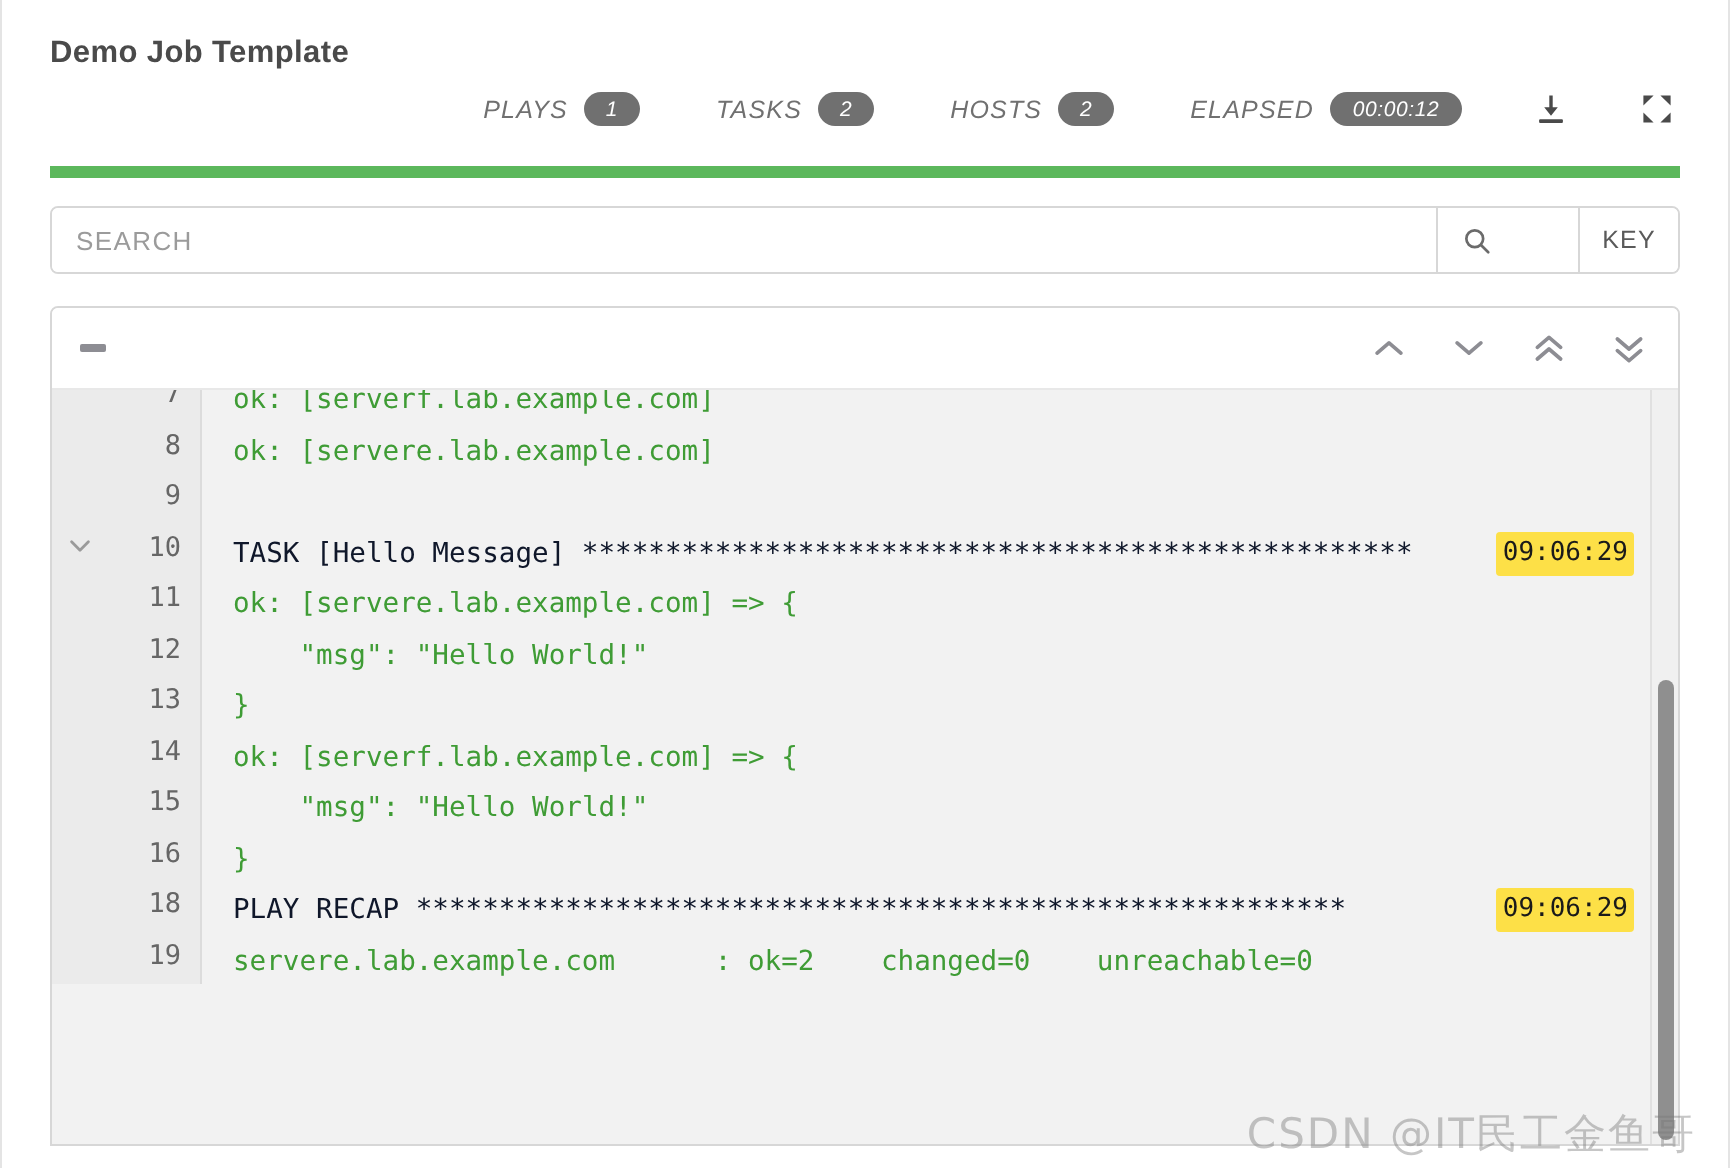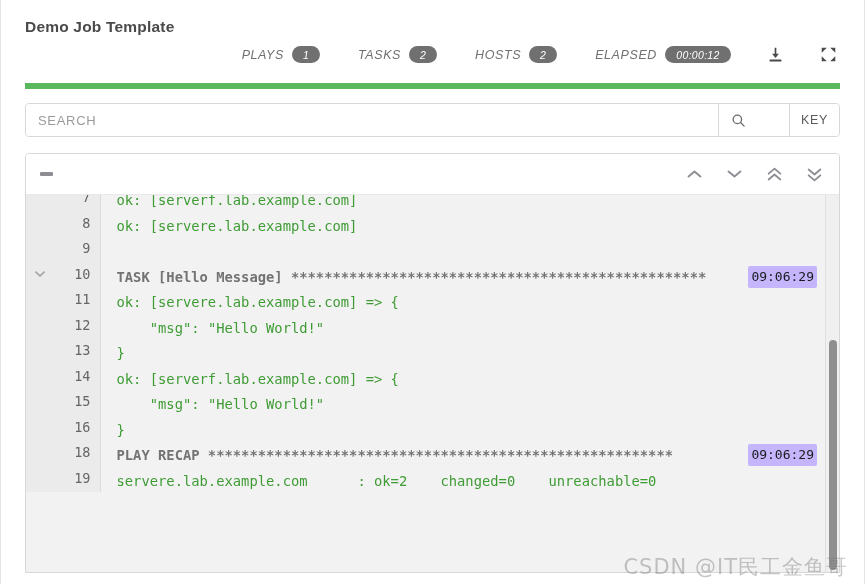--- a/index.html
+++ b/index.html
@@ -200,29 +200,29 @@
     padding: 3px 0 0 16px;
     vertical-align: top;
     font-family: "DejaVu Sans Mono", monospace;
     font-size: 13.8px;
     line-height: 22px;
     white-space: pre-wrap;
     word-break: break-all;
     position: relative;
   }
   .c-green { color: #3f9c35; }
-  .c-gray  { color: #737373; font-weight: bold; }
+  .c-gray  { color: #0f172a; }
   .stamp {
     position: absolute;
     right: 22px;
     top: 3px;
     font-family: "DejaVu Sans Mono", monospace;
     font-size: 13px;
     color: #1a1a1a;
-    background: #c4b5fd;
+    background: #fde047;
     padding: 0 3px;
     border-radius: 2px;
     white-space: nowrap;
   }
   .code-cell.wrapper { padding-right: 120px; }
 
   
   .vscroll {
     position: absolute;
     top: 0; right: 0;

